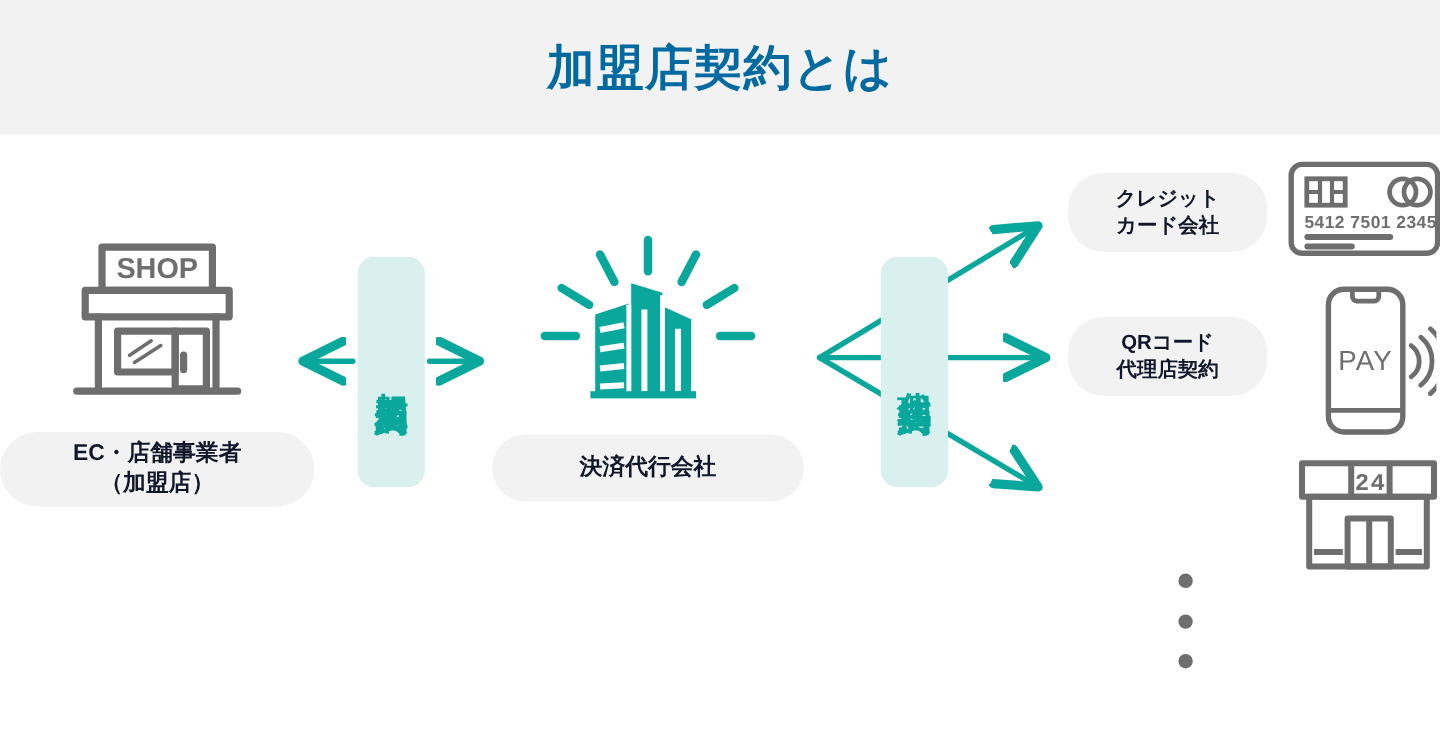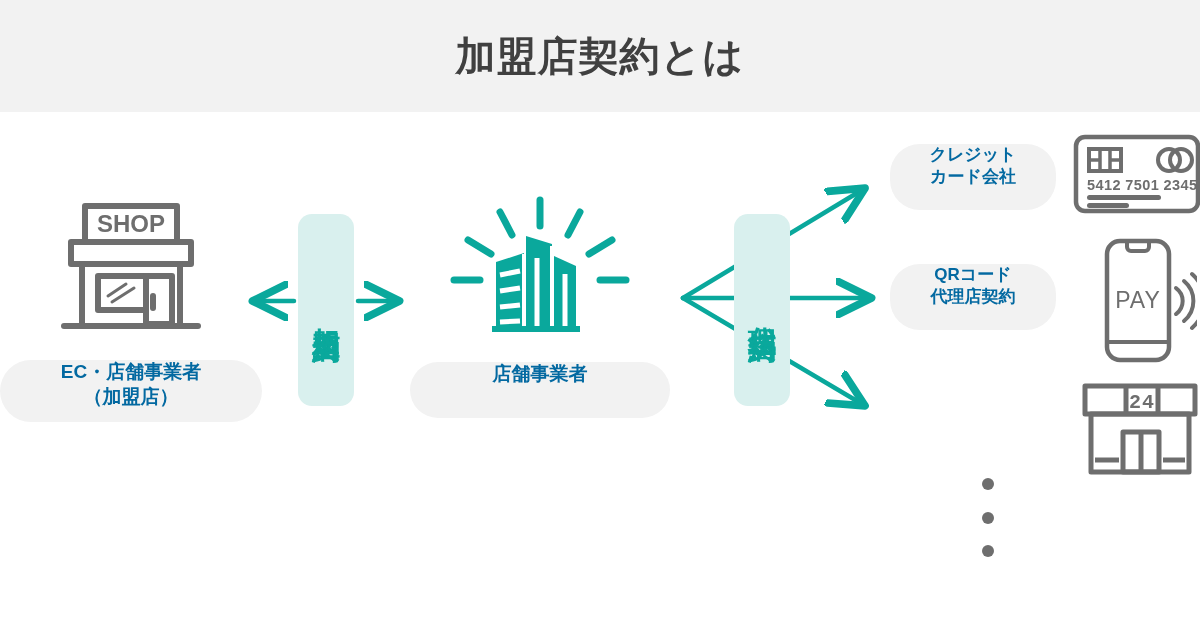--- a/index.html
+++ b/index.html
@@ -35,35 +35,35 @@
     position: absolute;
     left: 0;
     top: 0;
     width: 1200px;
     height: 112px;
     display: flex;
     align-items: center;
     justify-content: center;
     font-size: 40px;
     font-weight: bold;
-    color: #404040;
+    color: #0369a1;
     letter-spacing: 1px;
     white-space: pre;
   }
 
   
   .pill {
     position: absolute;
     background: #f2f2f2;
     border-radius: 40px;
     display: flex;
-    align-items: flex-start;
+    align-items: center;
     justify-content: center;
     text-align: center;
-    color: #0369a1;
+    color: #0f172a;
     font-weight: bold;
     line-height: 1.3;
     white-space: pre-line;
   }
 
   
   .pill-merchant {
     left: 0px;
     top: 360px;
     width: 262px;
@@ -234,21 +234,21 @@
     </g>
 
     <g stroke="#ffffff" stroke-width="5">
       <line x1="117" y1="78" x2="117" y2="130"></line>
     </g>
 
     <rect x="44" y="130" width="88" height="6" fill="#0aa89c"></rect>
   </svg>
 
   <div class="pill pill-psp">
-    <span>店舗事業者</span>
+    <span>決済代行会社</span>
   </div>
 
   <div class="vlabel vlabel-right">
     <span>代理店契約</span>
   </div>
 
   <div class="pill pill-right pill-credit">
     <span>クレジット
 カード会社</span>
   </div>

